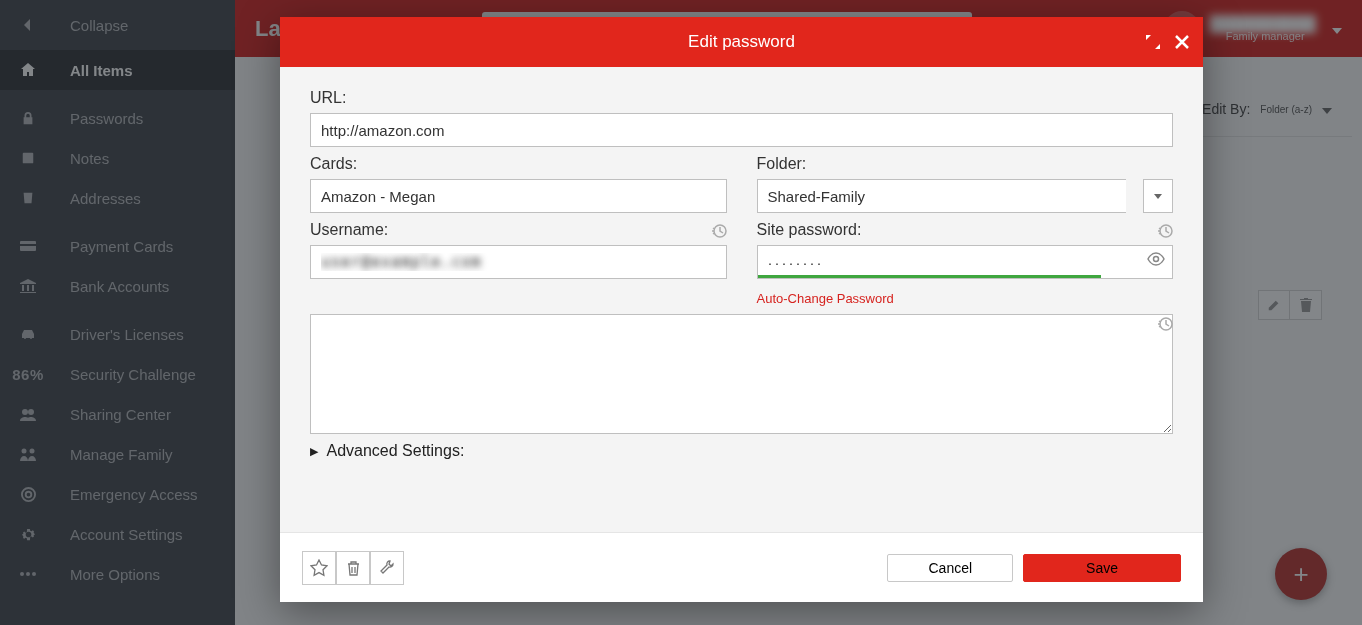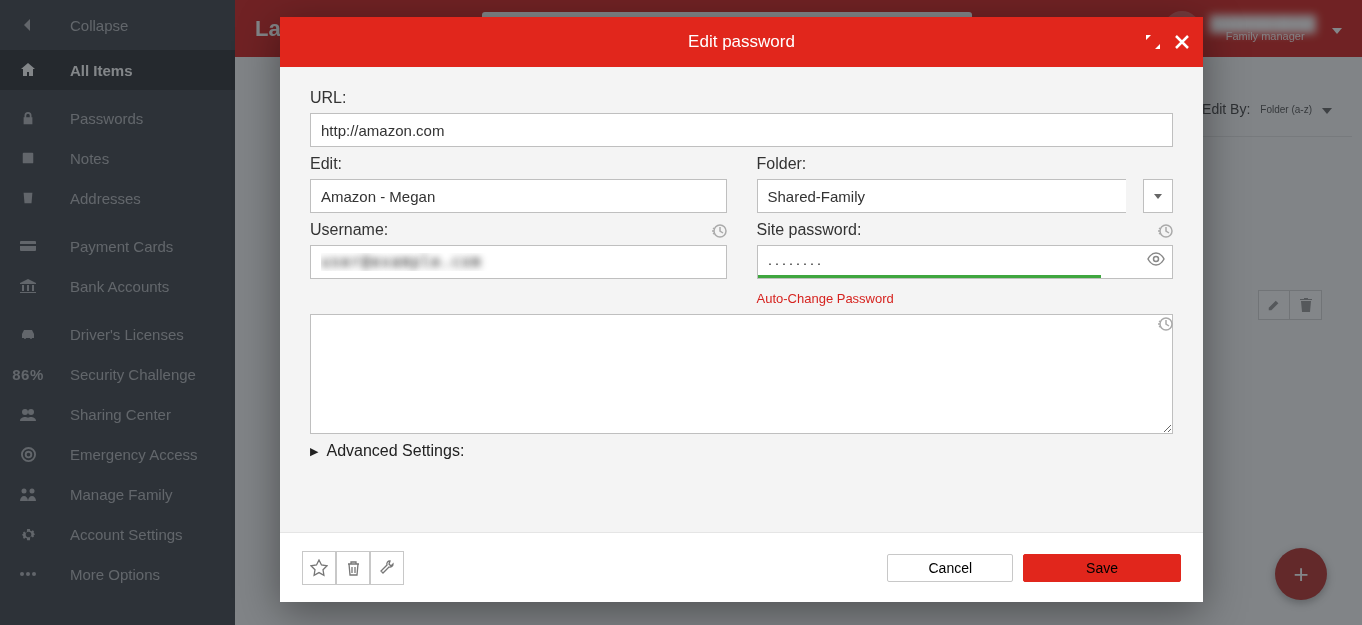--- a/index.html
+++ b/index.html
@@ -154,36 +154,36 @@
         <svg width="16" height="14" viewBox="0 0 16 14" fill="currentColor">
             <circle cx="5" cy="5" r="3"></circle>
             <circle cx="11" cy="5" r="3"></circle>
             <path d="M0 14c0-3 3-4 5-4s5 1 5 4zm6 0c0-3 3-4 5-4s5 1 5 4z"></path>
           </svg>
       </span>
       <span>Sharing Center</span>
     </div>
     <div class="item">
       <span class="ic">
-        <svg width="15" height="15" viewBox="0 0 16 16" fill="none" stroke="currentColor" stroke-width="2">
-            <circle cx="8" cy="8" r="7"></circle>
-            <circle cx="8" cy="8" r="3"></circle>
-          </svg>
-      </span>
-      <span>Emergency Access</span>
-    </div>
-    <div class="item">
-      <span class="ic">
         <svg width="16" height="14" viewBox="0 0 16 14" fill="currentColor">
             <circle cx="4" cy="4" r="2.5"></circle>
             <circle cx="12" cy="4" r="2.5"></circle>
             <path d="M0 14c0-3 2-5 4-5s4 2 4 5zm8 0c0-3 2-5 4-5s4 2 4 5z"></path>
           </svg>
       </span>
       <span>Manage Family</span>
+    </div>
+    <div class="item">
+      <span class="ic">
+        <svg width="15" height="15" viewBox="0 0 16 16" fill="none" stroke="currentColor" stroke-width="2">
+            <circle cx="8" cy="8" r="7"></circle>
+            <circle cx="8" cy="8" r="3"></circle>
+          </svg>
+      </span>
+      <span>Emergency Access</span>
     </div>
     <div class="item">
       <span class="ic">
         <svg width="15" height="15" viewBox="0 0 16 16" fill="currentColor">
             <path d="M8 5a3 3 0 100 6 3 3 0 000-6zm7 3l-1.5.5.3 1.6-1.3 1-1.2-1.1-1.5.6L9.5 14h-3l-.3-1.9-1.5-.6-1.2 1.1-1.3-1 .3-1.6L1 8l1.5-.5-.3-1.6 1.3-1 1.2 1.1 1.5-.6L6.5 2h3l.3 1.9 1.5.6 1.2-1.1 1.3 1-.3 1.6z"></path>
           </svg>
       </span>
       <span>Account Settings</span>
     </div>
     <div class="item">
@@ -287,21 +287,21 @@
 
         <div class="fld-row">
           <div class="fld">
             <label>URL:</label>
             <input class="inp" value="http://amazon.com" style="">
           </div>
         </div>
 
         <div class="fld-row">
           <div class="fld">
-            <label>Edit:</label>
+            <label>Cards:</label>
             <input class="inp" value="Amazon - Megan" style="">
           </div>
           <div class="fld">
             <label>Folder:</label>
             <div class="sel-wrap">
               <input class="inp" value="Shared-Family" style="">
               <div class="sel-caret">
                 <svg width="8" height="5" viewBox="0 0 8 5" fill="currentColor">
                     <path d="M0 0h8L4 5z"></path>
                   </svg>

